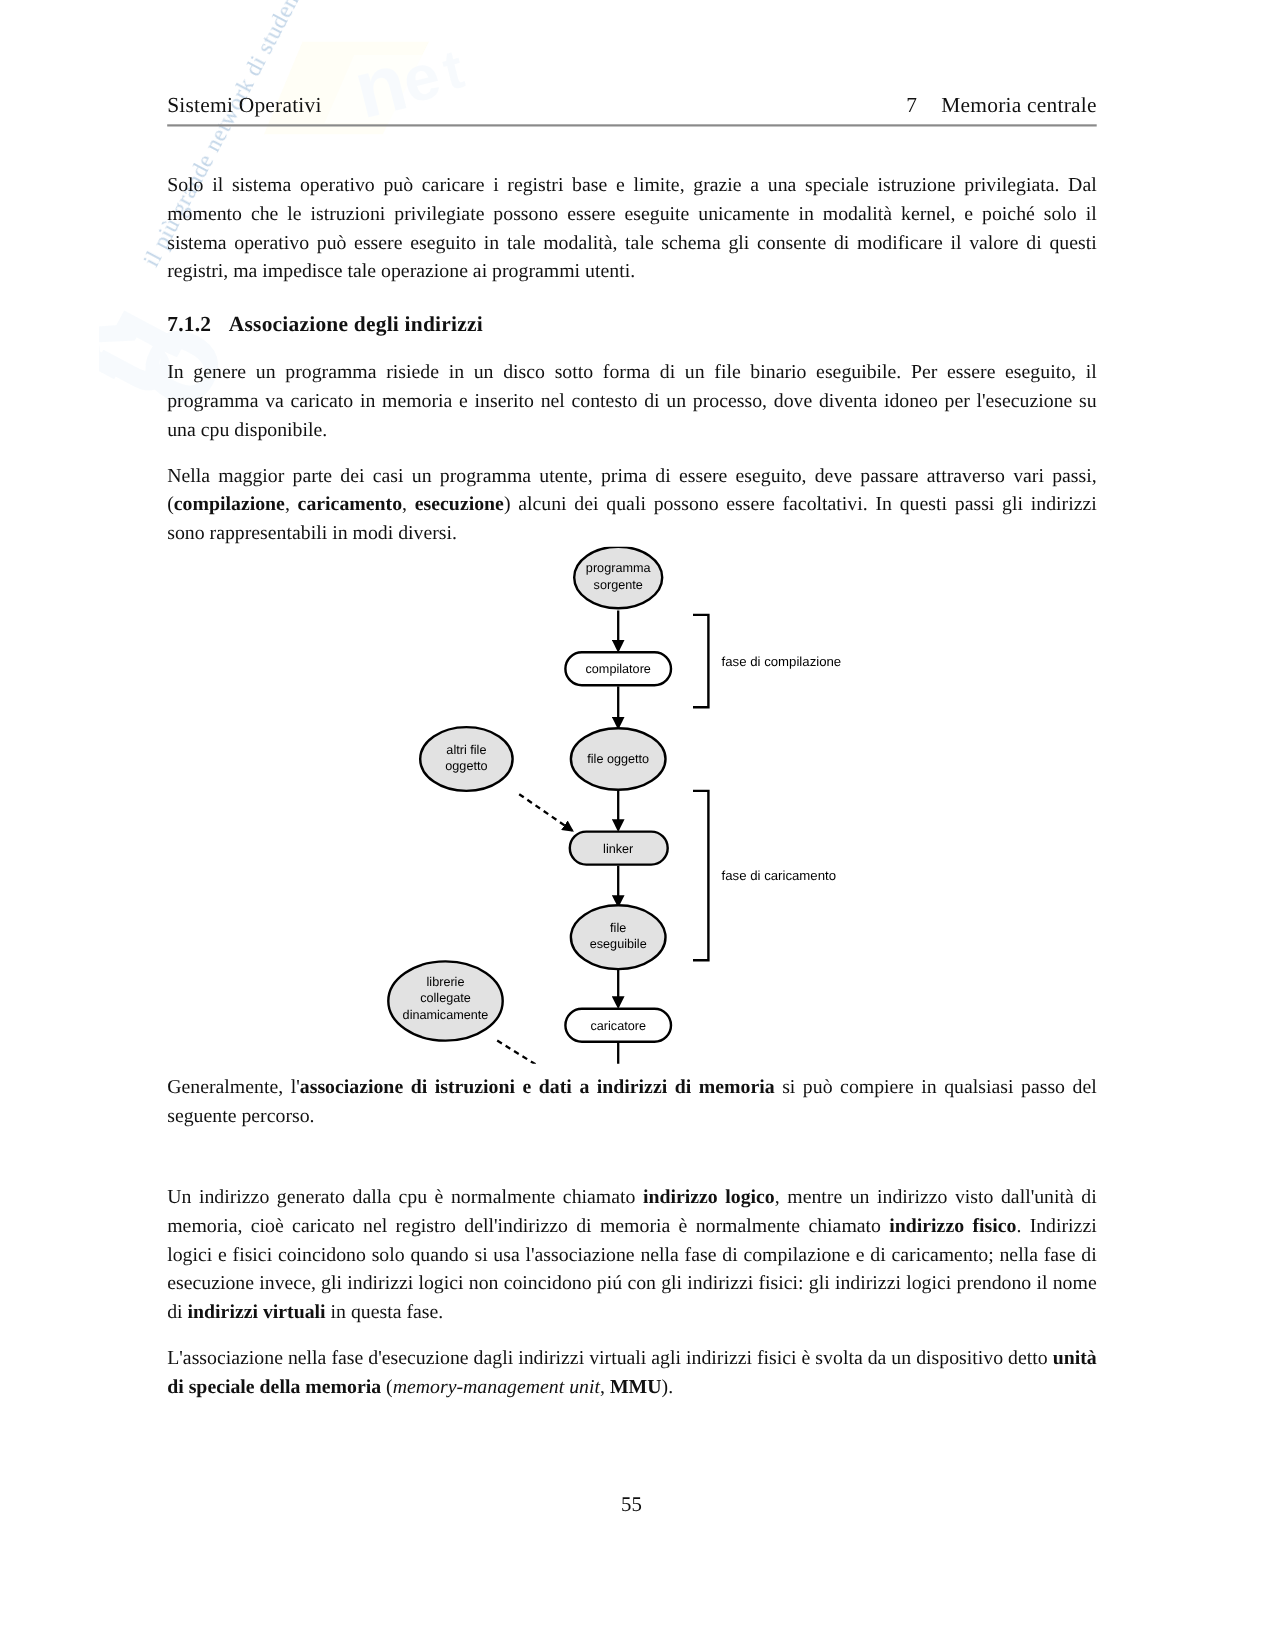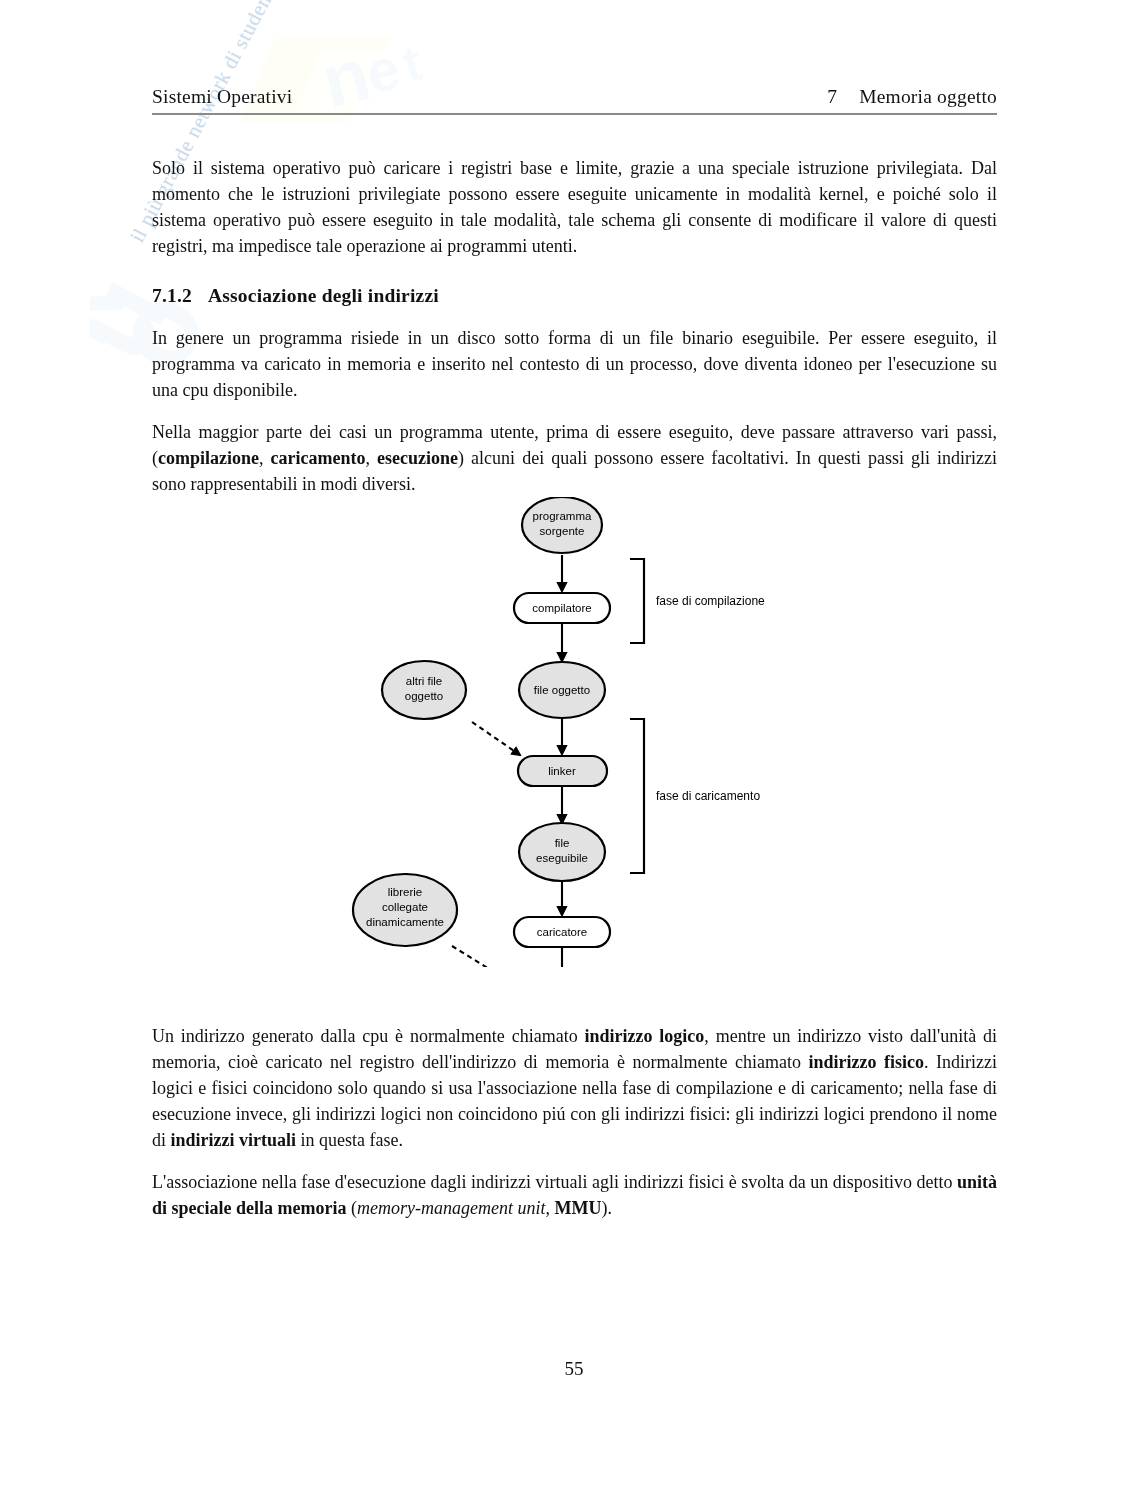--- a/index.html
+++ b/index.html
@@ -131,21 +131,21 @@
       </g>
     </svg>
     <div class="wm-text">il più grande network di studenti</div>
   </div>
 
   <div class="header">
     <div class="header-row">
       <span>Sistemi Operativi</span>
       <span class="header-right">
         <span>7</span>
-        <span>Memoria oggetto</span>
+        <span>Memoria centrale</span>
       </span>
     </div>
     <div class="header-rule"></div>
   </div>
 
   <div class="content">
 
     <p class="txt">Solo il sistema operativo può caricare i registri base e limite, grazie a una speciale istruzione privilegiata. Dal momento che le istruzioni privilegiate possono essere eseguite unicamente in modalità kernel, e poiché solo il sistema operativo può essere eseguito in tale modalità, tale schema gli consente di modificare il valore di questi registri, ma impedisce tale operazione ai programmi utenti.</p>
 
     <div class="gap" style="height:26px"></div>
@@ -218,20 +218,21 @@
         </g>
         <g font-family="'Liberation Sans',sans-serif" font-size="12" fill="#000">
           <text x="504" y="108">fase di compilazione</text>
           <text x="504" y="303">fase di caricamento</text>
           <text x="504" y="521">fase di esecuzione</text>
         </g>
       </svg>
     </div>
 
     <div class="gap" style="height:8px"></div>
+    <p class="txt"><span>Generalmente, l'</span><span class="b">associazione di istruzioni e dati a indirizzi di memoria</span><span> si può compiere in qualsiasi passo del seguente percorso.</span></p>
 
     <div class="gap" style="height:30px"></div>
     <div class="gap" style="height:18px"></div>
 
     <p class="txt"><span>Un indirizzo generato dalla cpu è normalmente chiamato </span><span class="b">indirizzo logico</span><span>, mentre un indirizzo visto dall'unità di memoria, cioè caricato nel registro dell'indirizzo di memoria è normalmente chiamato </span><span class="b">indirizzo fisico</span><span>. Indirizzi logici e fisici coincidono solo quando si usa l'associazione nella fase di compilazione e di caricamento; nella fase di esecuzione invece, gli indirizzi logici non coincidono piú con gli indirizzi fisici: gli indirizzi logici prendono il nome di </span><span class="b">indirizzi virtuali</span><span> in questa fase.</span></p>
 
     <p class="txt"><span>L'associazione nella fase d'esecuzione dagli indirizzi virtuali agli indirizzi fisici è svolta da un dispositivo detto </span><span class="b">unità di speciale della memoria</span><span> (</span><span class="i">memory-management unit</span><span>, </span><span class="b">MMU</span><span>).</span></p>
 
   </div>
 

